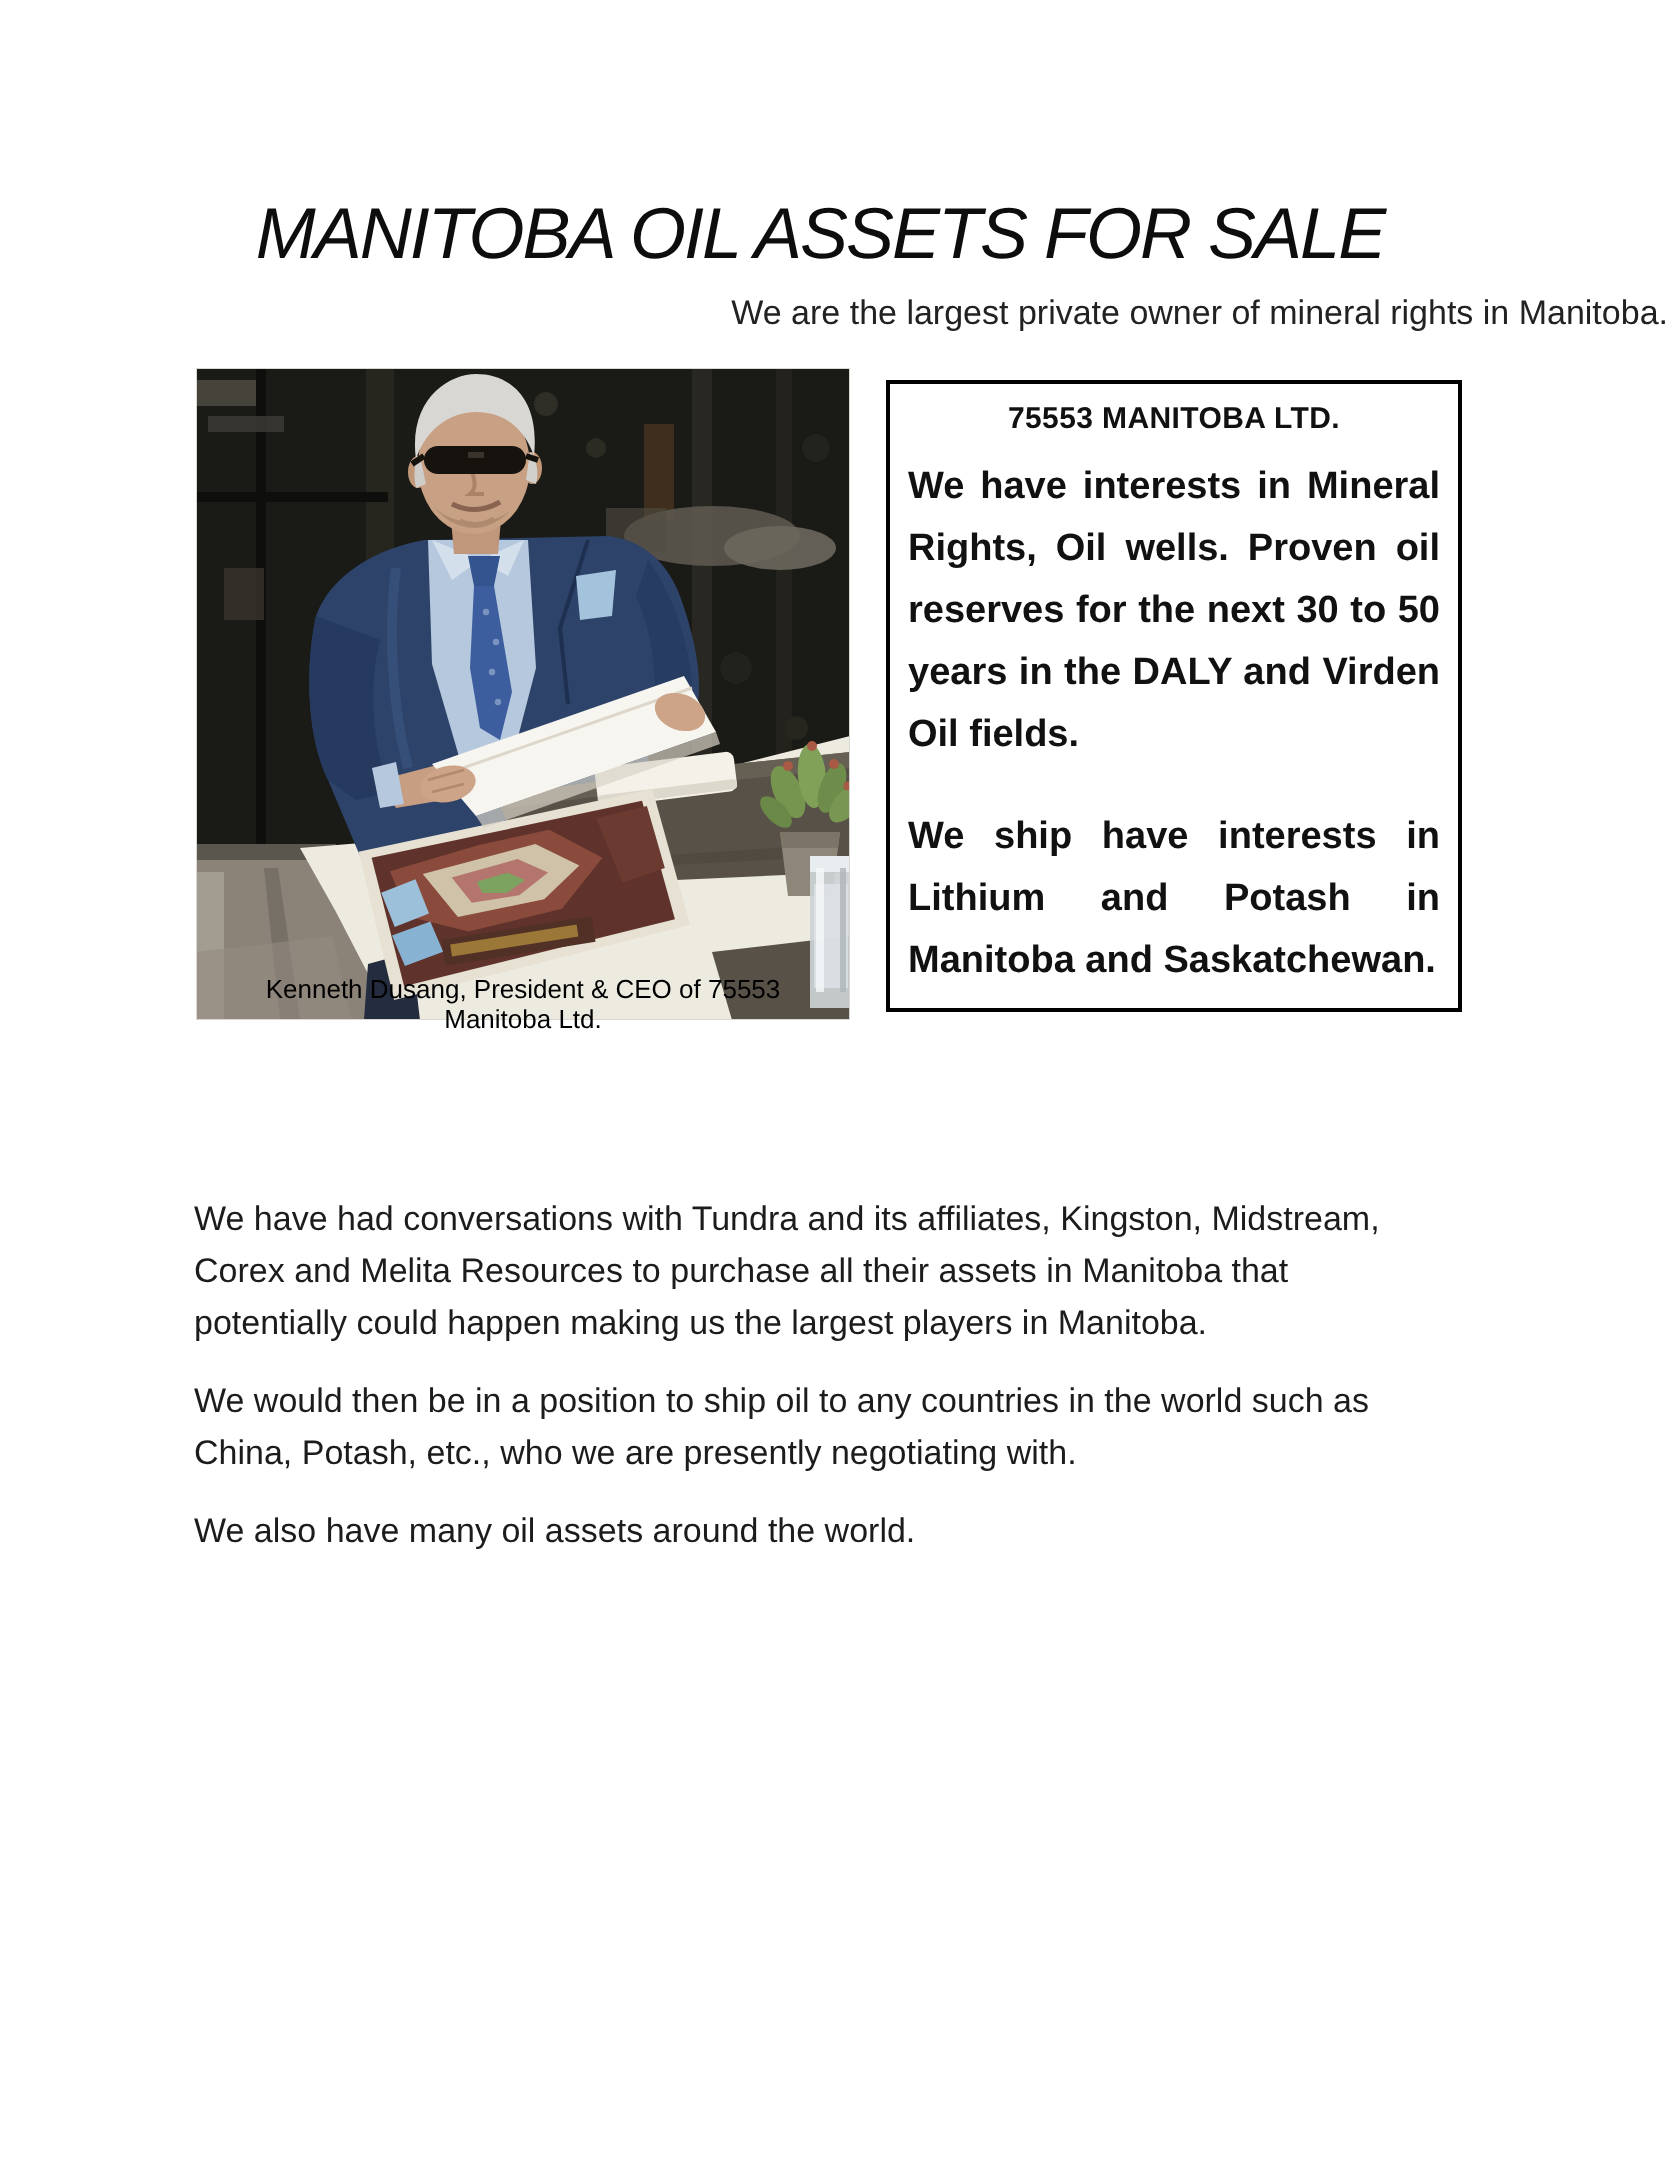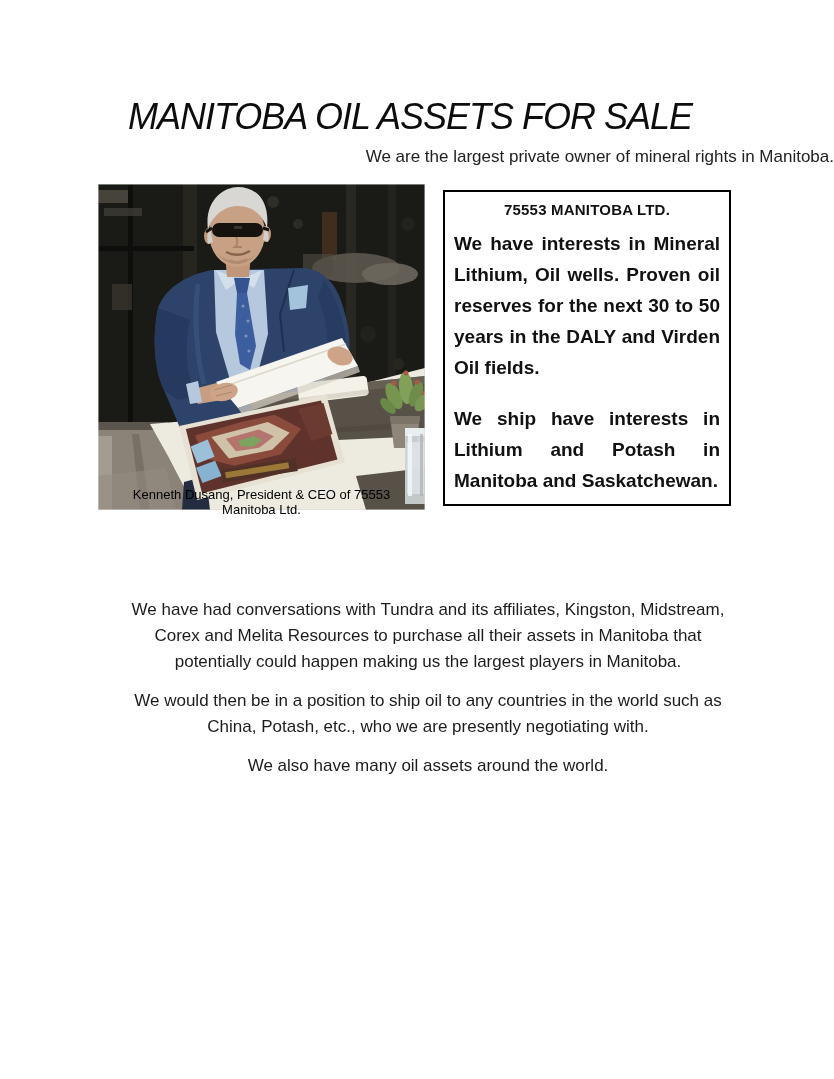--- a/index.html
+++ b/index.html
@@ -34,21 +34,21 @@
   }
   .ib-para{margin:0 0 20px 0;}
   .ib-line{
     font-size:19px;font-weight:bold;line-height:31px;color:#111;
     text-align:justify;text-align-last:justify;
   }
   .ib-line.last{text-align-last:left;}
   .bodytext{
     position:absolute;left:97px;top:597px;width:662px;
   }
-  .bpara{margin:0 0 13px 0;text-align:center;}
+  .bpara{margin:0 0 13px 0;}
   .b-line{
     font-size:17px;line-height:26px;color:#1c1c1c;white-space:nowrap;
   }
 </style>
 </head>
 <body>
 
 <div class="page">
 
   <h1 class="title">MANITOBA OIL ASSETS FOR SALE</h1>
@@ -194,21 +194,21 @@
 
   <div class="caption">
     <div>Kenneth Dusang, President &amp; CEO of 75553</div>
     <div>Manitoba Ltd.</div>
   </div>
 
   <div class="infobox">
     <div class="ib-head">75553 MANITOBA LTD.</div>
     <div class="ib-para">
       <div class="ib-line">We have interests in Mineral</div>
-      <div class="ib-line">Lithium, Oil wells. Proven oil</div>
+      <div class="ib-line">Rights, Oil wells. Proven oil</div>
       <div class="ib-line">reserves for the next 30 to 50</div>
       <div class="ib-line">years in the DALY and Virden</div>
       <div class="ib-line last">Oil fields.</div>
     </div>
     <div class="ib-para">
       <div class="ib-line">We ship have interests in</div>
       <div class="ib-line">Lithium and Potash in</div>
       <div class="ib-line last">Manitoba and Saskatchewan.</div>
     </div>
   </div>

